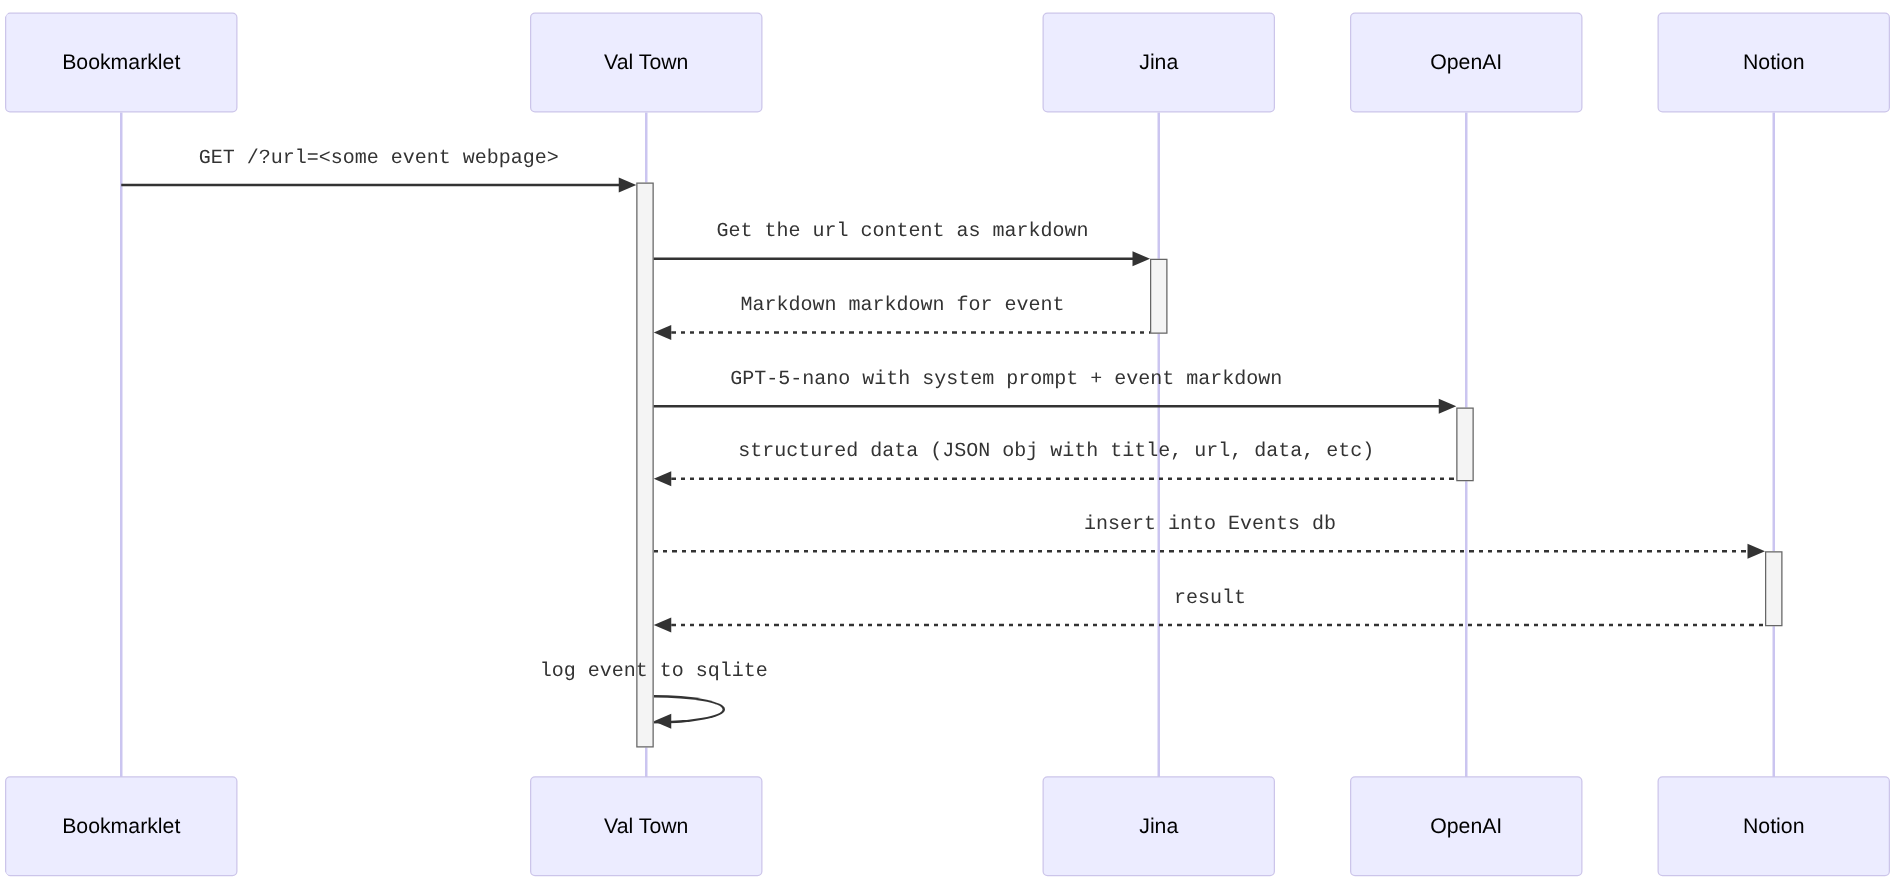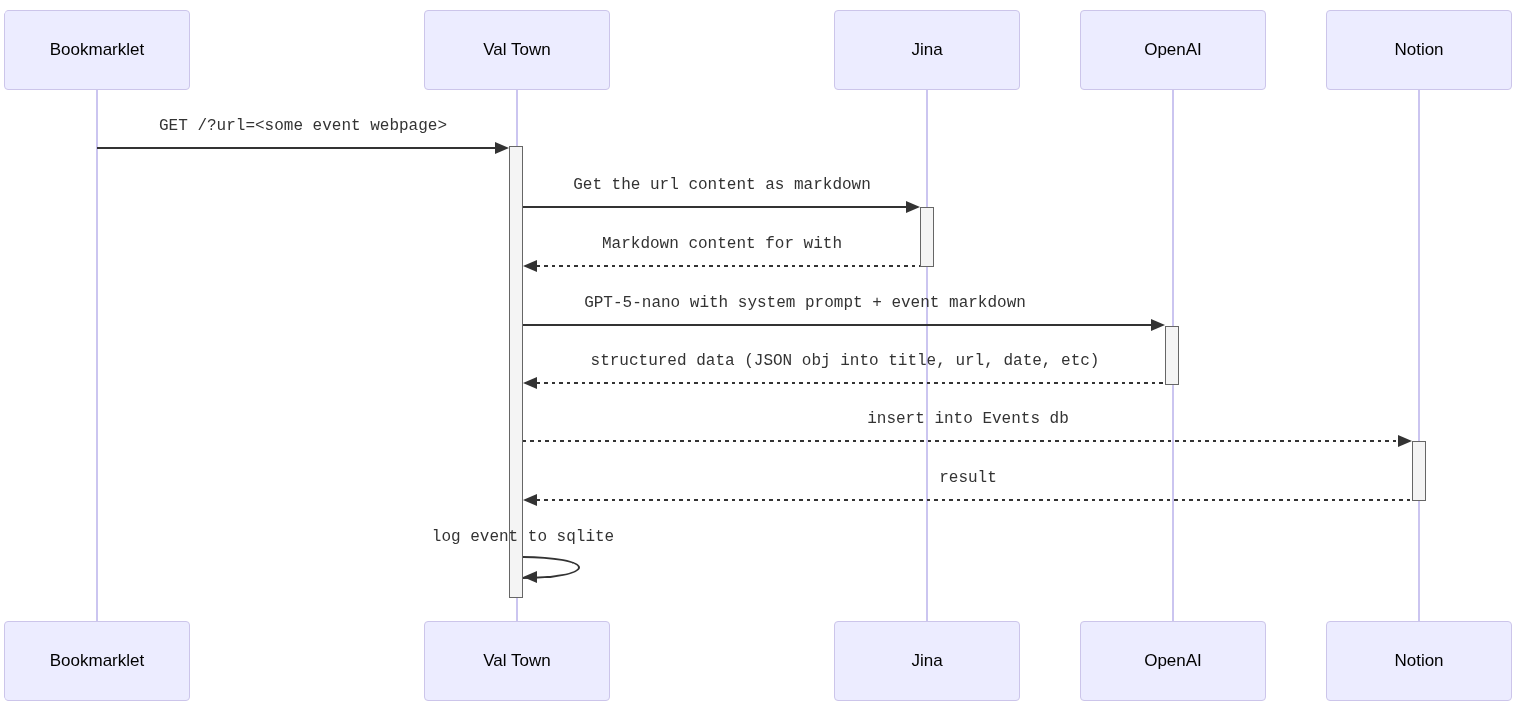--- a/index.html
+++ b/index.html
@@ -125,33 +125,33 @@
     <div class="arrowhead right" style="left:495px;top:142px"></div>
   </div>
 
   <div>
     <span class="msg-label" style="left:722px;top:176px">Get the url content as markdown</span>
     <div class="msg-line solid" style="left:523px;top:206px;width:384px"></div>
     <div class="arrowhead right" style="left:906px;top:201px"></div>
   </div>
 
   <div>
-    <span class="msg-label" style="left:722px;top:235px">Markdown content for with</span>
+    <span class="msg-label" style="left:722px;top:235px">Markdown markdown for event</span>
     <div class="msg-line dashed" style="left:537px;top:265px;width:383px"></div>
     <div class="arrowhead left" style="left:523px;top:260px"></div>
   </div>
 
   <div>
     <span class="msg-label" style="left:805px;top:294px">GPT-5-nano with system prompt + event markdown</span>
     <div class="msg-line solid" style="left:523px;top:324px;width:629px"></div>
     <div class="arrowhead right" style="left:1151px;top:319px"></div>
   </div>
 
   <div>
-    <span class="msg-label" style="left:845px;top:352px">structured data (JSON obj into title, url, date, etc)</span>
+    <span class="msg-label" style="left:845px;top:352px">structured data (JSON obj with title, url, data, etc)</span>
     <div class="msg-line dashed" style="left:537px;top:382px;width:628px"></div>
     <div class="arrowhead left" style="left:523px;top:377px"></div>
   </div>
 
   <div>
     <span class="msg-label" style="left:968px;top:410px">insert into Events db</span>
     <div class="msg-line dashed" style="left:523px;top:440px;width:875px"></div>
     <div class="arrowhead right" style="left:1398px;top:435px"></div>
   </div>
 

